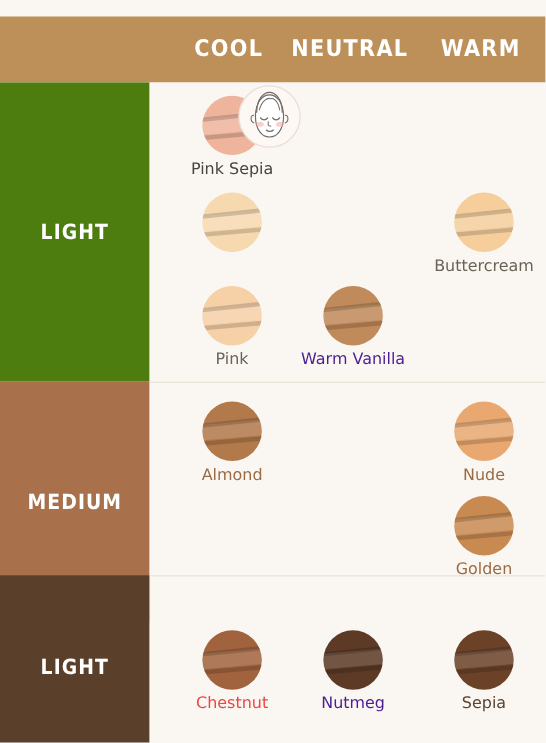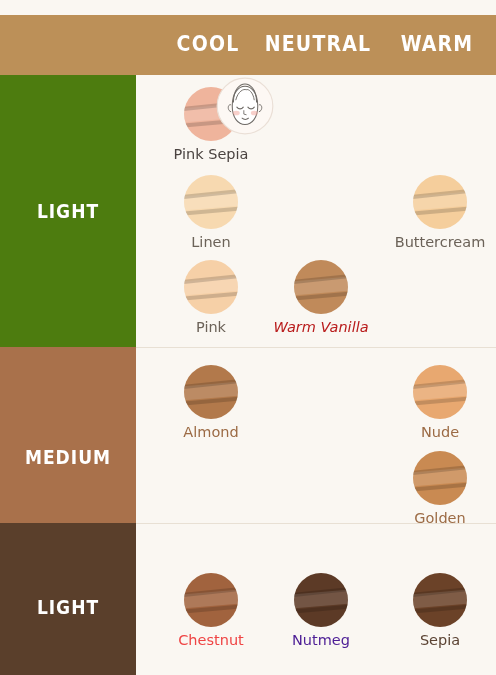--- a/index.html
+++ b/index.html
@@ -169,21 +169,20 @@
           <div class="smear s2"></div>
         </div>
         <div class="swatch-name" style="color: rgb(74, 67, 64);">Pink Sepia</div>
       </div>
       <div class="swatch-cell" style="left: 211px; top: 160px;">
         <div class="swatch-disc" style="background: rgb(247, 217, 176);">
           <div class="gloss"></div>
           <div class="smear s1"></div>
           <div class="smear s2"></div>
         </div>
-        <div class="swatch-name" style="color: rgb(107, 98, 88);">Linen</div>
       </div>
       <div class="swatch-cell" style="left: 440px; top: 160px;">
         <div class="swatch-disc" style="background: rgb(245, 206, 156);">
           <div class="gloss"></div>
           <div class="smear s1"></div>
           <div class="smear s2"></div>
         </div>
         <div class="swatch-name" style="color: rgb(107, 98, 88);">Buttercream</div>
       </div>
       <div class="swatch-cell" style="left: 211px; top: 245px;">
@@ -193,21 +192,21 @@
           <div class="smear s2"></div>
         </div>
         <div class="swatch-name" style="color: rgb(107, 98, 88);">Pink</div>
       </div>
       <div class="swatch-cell" style="left: 321px; top: 245px;">
         <div class="swatch-disc" style="background: rgb(192, 138, 90);">
           <div class="gloss"></div>
           <div class="smear s1"></div>
           <div class="smear s2"></div>
         </div>
-        <div class="swatch-name" style="color: #b91c1c; font-style: italic;">Warm Vanilla</div>
+        <div class="swatch-name" style="color: #4c1d95;">Warm Vanilla</div>
       </div>
       <div class="swatch-cell" style="left: 211px; top: 350px;">
         <div class="swatch-disc" style="background: rgb(178, 121, 75);">
           <div class="gloss"></div>
           <div class="smear s1"></div>
           <div class="smear s2"></div>
         </div>
         <div class="swatch-name" style="color: rgb(156, 107, 69);">Almond</div>
       </div>
       <div class="swatch-cell" style="left: 440px; top: 350px;">

